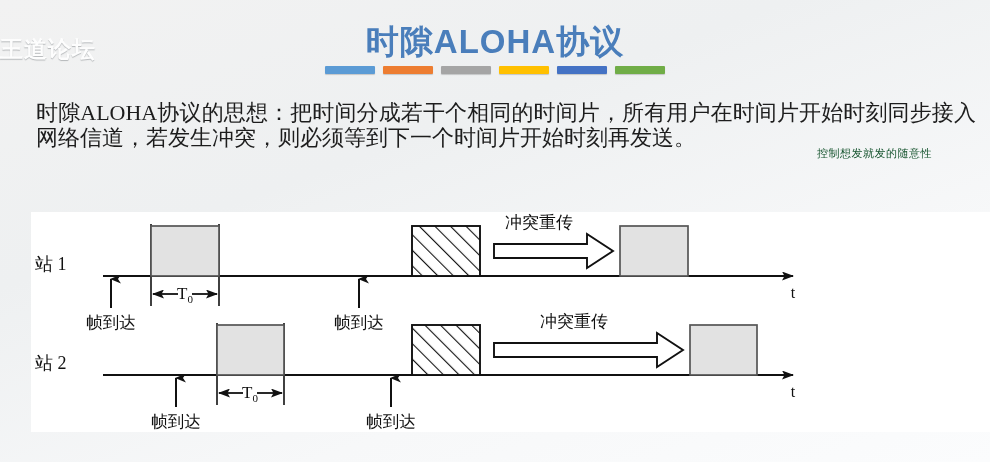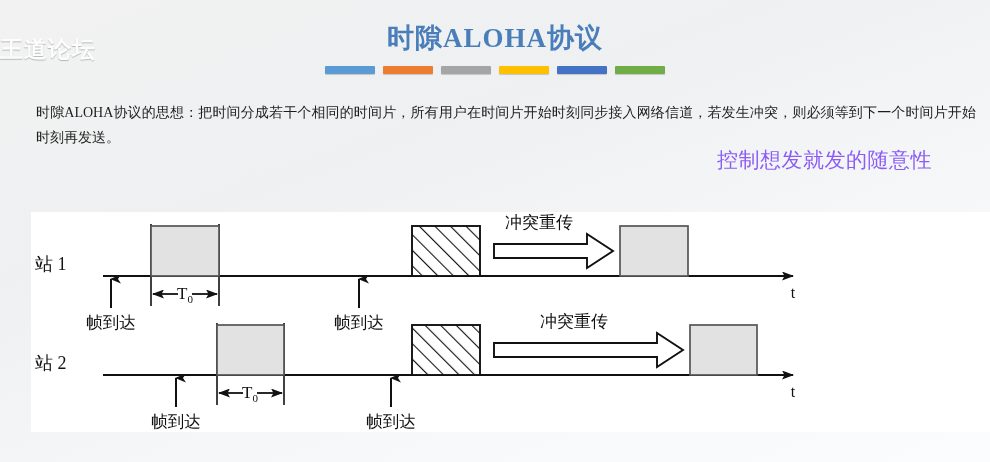--- a/index.html
+++ b/index.html
@@ -46,22 +46,22 @@
     letter-spacing: -1px;
   }
 
   
   .title {
     position: absolute;
     left: 0;
     right: 0;
     top: 20px;
     text-align: center;
-    font-family: Liberation Serif, serif;
-    font-size: 27px;
+    font-family: Liberation Sans, sans-serif;
+    font-size: 33px;
     font-weight: 700;
     color: #4a7ebb;
     letter-spacing: 1px;
   }
 
   .rule-row {
     position: absolute;
     top: 66px;
     left: 0;
     right: 0;
@@ -75,32 +75,32 @@
     border-radius: 1px;
     box-shadow: 0 1px 1px rgba(0,0,0,.18);
   }
 
   
   .para {
     position: absolute;
     left: 36px;
     top: 100px;
     width: 940px;
-    font-size: 14px;
+    font-size: 22px;
     line-height: 25px;
     color: #1d1d1d;
     text-align: justify;
     font-family: "Liberation Serif", "DejaVu Serif", serif;
   }
   .note-red {
     position: absolute;
     right: 58px;
     top: 146px;
-    font-size: 21px;
-    color: #8b5cf6;
+    font-size: 11px;
+    color: #14532d;
     font-family: "Liberation Serif", "DejaVu Serif", serif;
     letter-spacing: .5px;
     margin-left: 44px;
   }
 
   
   .diagram-panel {
     position: absolute;
     left: 31px;
     top: 212px;

